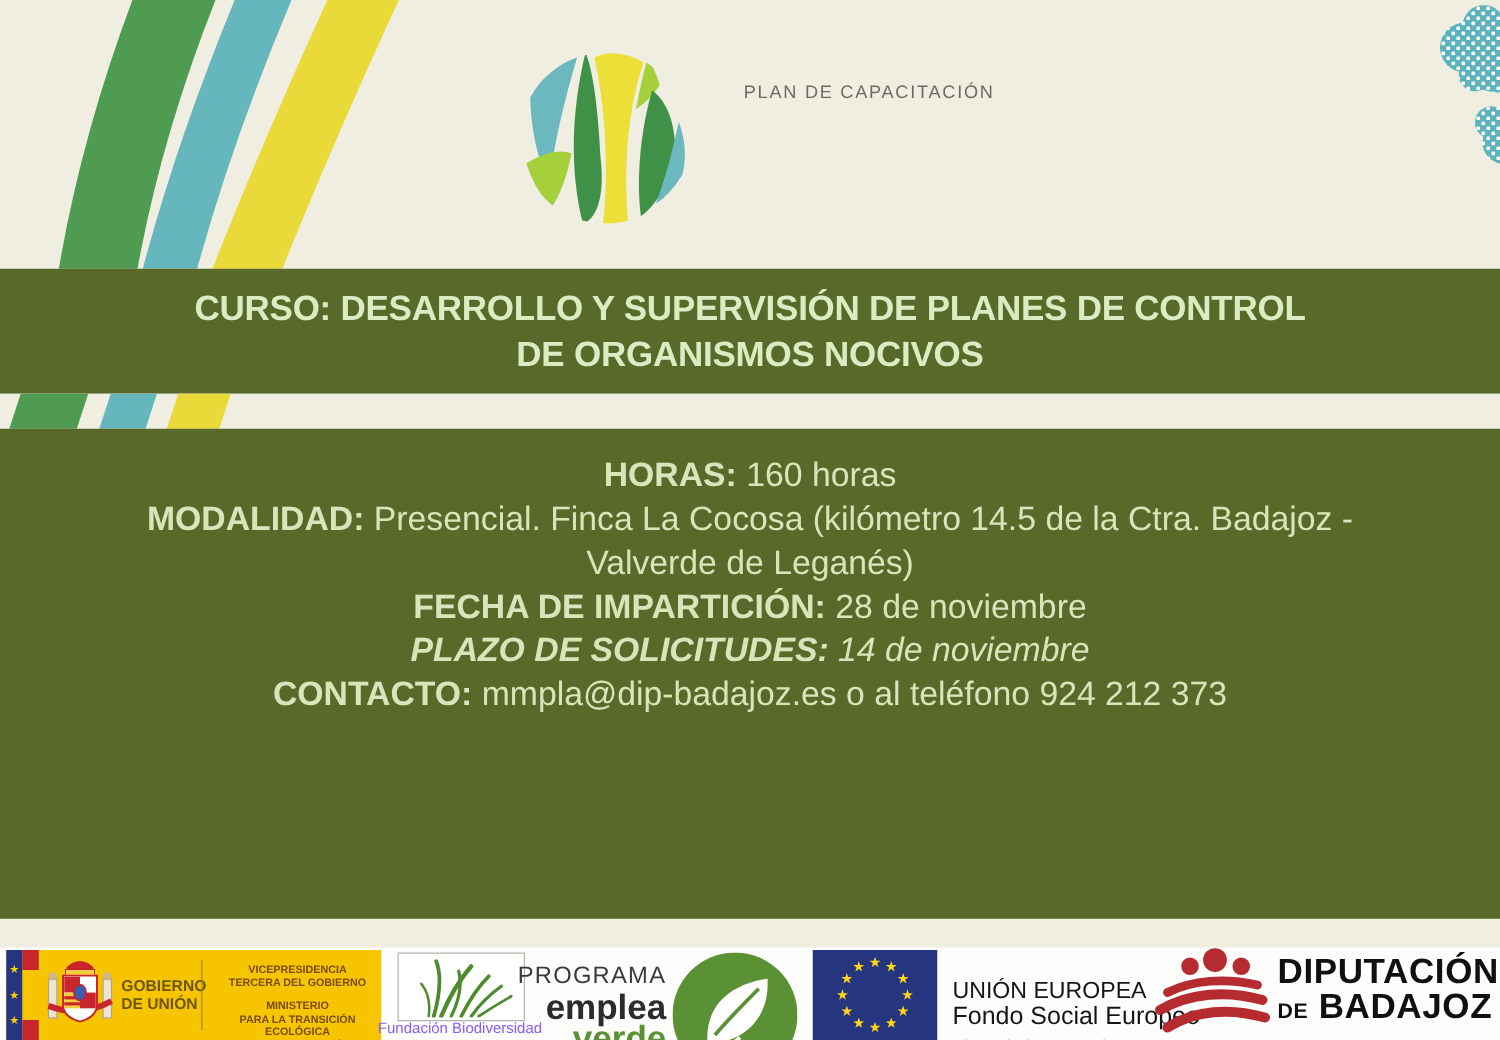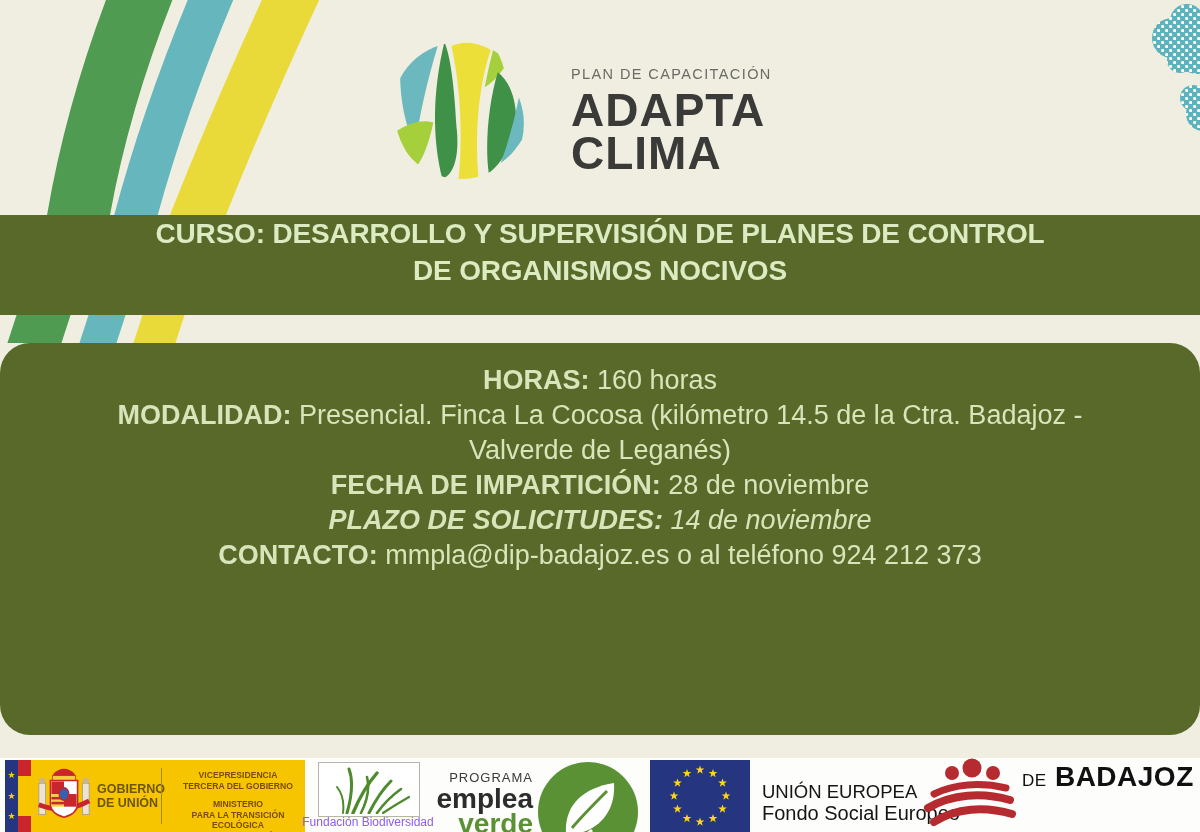--- a/index.html
+++ b/index.html
@@ -3,41 +3,41 @@
 <meta charset="utf-8">
 <style>
   html,body{margin:0;padding:0;background:#cfcfc6;}
   .poster{
     position:relative;width:1200px;height:832px;overflow:hidden;
     background:#f0eee0;font-family:"Liberation Sans",sans-serif;
     -webkit-font-smoothing:antialiased;
   }
   
   .stripes{position:absolute;left:0;top:0;}
-  .brand{position:absolute;left:392px;top:42px;display:flex;}
+  .brand{position:absolute;left:416px;top:42px;display:flex;}
   .brand-mark{width:137px;height:137px;}
   .brand-text{margin-left:42px;padding-top:24px;}
   .plan-label{font-size:14.5px;letter-spacing:1.4px;color:#6b6b66;font-weight:400;margin-bottom:7px;}
   .brand-name{font-size:46px;font-weight:800;color:#3a3a38;line-height:43px;letter-spacing:1px;}
   .dot-blobs{position:absolute;right:0;top:0;}
   
   .title-banner{
     position:absolute;left:0;top:215px;width:1200px;height:100px;
-    background:#58692a;display:flex;flex-direction:column;
+    background:#58692a;display:flex;flex-direction:column;justify-content:center;
     align-items:center;text-align:center;
   }
   .title-banner .t-line{color:#dcebc2;font-weight:700;font-size:28px;line-height:37px;letter-spacing:-0.2px;}
   
   .gap-strip{position:absolute;left:0;top:315px;width:1200px;height:28px;background:#f0eee0;}
   .gap-seg{position:absolute;top:0;height:28px;transform:skewX(-18deg);}
   .gap-seg.g1{left:12px;width:54px;background:#4f9b52;}
   .gap-seg.g2{left:84px;width:37px;background:#66b6bd;}
   .gap-seg.g3{left:138px;width:42px;background:#e9da39;}
   
-  .main-section{position:absolute;left:0;top:343px;width:1200px;height:392px;background:#58692a;border-radius:30px;}
+  .main-section{position:absolute;left:0;top:343px;width:1200px;height:392px;background:#58692a;}
   .details{width:1050px;margin:0 auto;padding-top:20px;text-align:center;color:#d8e5ba;font-size:27px;line-height:35px;}
   .details p{margin:0;}
   .details .lbl{font-weight:700;}
   .d-horas{margin-bottom:30px;}
   .d-modalidad{margin-bottom:20px;}
   .d-fecha{margin-bottom:22px;}
   .d-plazo{margin-bottom:33px;font-style:italic;}
   
   .footer-white{position:absolute;left:0;top:758px;width:1200px;height:74px;background:#fdfdfc;}
   
@@ -51,36 +51,36 @@
   .gob-arms{position:absolute;left:31px;top:4px;}
   .gob-name{position:absolute;left:92px;top:22px;font-size:12.5px;font-weight:700;color:#6e5600;line-height:14px;}
   .gob-div{position:absolute;left:156px;top:8px;width:1px;height:56px;background:#a08a30;}
   .gob-right{position:absolute;left:166px;top:10px;font-size:8.6px;font-weight:700;color:#7a4a10;line-height:10.5px;}
   .gob-right .grp{margin-bottom:8px;text-align:center;}
   
   .fb-box{position:absolute;left:318px;top:762px;width:100px;height:53px;background:#fff;border:1px solid #b5b5ab;}
   .fb-label{position:absolute;left:302px;top:815px;width:132px;text-align:center;font-size:12px;color:#8b5cf6;}
   
   .ev-text{position:absolute;left:413px;top:770px;width:120px;text-align:right;}
-  .ev-programa{font-size:13px;letter-spacing:1px;color:#3a3a3a;margin-bottom:2px;}
+  .ev-programa{font-size:19px;letter-spacing:1px;color:#3a3a3a;margin-bottom:2px;}
   .ev-emplea{font-size:28px;font-weight:700;color:#2c2c2c;line-height:24px;}
   .ev-verde{font-size:28px;font-weight:700;color:#5a9134;line-height:26px;}
   .ev-circle{position:absolute;left:538px;top:762px;}
   
   .eu-flag{position:absolute;left:650px;top:760px;}
   .eu-text{position:absolute;left:762px;top:781px;color:#151515;}
   .eu-l1{font-size:18.5px;line-height:22px;}
   .eu-l2{font-size:20px;line-height:21px;}
   .eu-tag{font-size:12.5px;font-style:italic;color:#3c3c3c;margin-top:6px;}
   
   .dip-emblem{position:absolute;left:918px;top:758px;}
   .dip-text{position:absolute;left:1022px;top:763px;color:#101010;}
   .dip-l1{font-size:28px;font-weight:800;line-height:28px;letter-spacing:0.5px;}
   .dip-l2{font-size:28px;font-weight:800;line-height:27px;letter-spacing:0.5px;}
-  .dip-l2 .de{font-size:17px;font-weight:400;}
+  .dip-l2 .de{font-size:17px;font-weight:700;}
 </style>
 </head>
 <body>
 
 <div class="poster">
 
   <svg class="stripes" width="360" height="215" viewBox="0 0 360 215">
     <path d="M149,-25 Q96,105 76,230" stroke="#4f9b52" stroke-width="62" fill="none"></path>
     <path d="M221,-25 Q163,110 132,230" stroke="#66b6bd" stroke-width="42" fill="none"></path>
     <path d="M302,-25 Q237,115 192,230" stroke="#e9da39" stroke-width="52" fill="none"></path>
@@ -98,24 +98,20 @@
         <path d="M5,88 Q26,75 41,80 Q35,109 25,123 Q11,108 5,88 Z" fill="#a5cf3b"></path>
         <path d="M52,0 C40,50 40,96 50,136 C63,131 67,110 64,84 C62,44 58,14 52,0 Z" fill="#3f9147"></path>
         <path d="M59,4 C69,48 70,100 66,136 L86,136 C82,96 85,46 98,8 C85,-1 69,-1 59,4 Z" fill="#ecdf37"></path>
         <path d="M101,5 Q96,24 92,45 Q103,38 111,26 Q107,12 101,5 Z" fill="#a5cf3b"></path>
         <path d="M105,30 C96,60 92,100 96,130 C111,119 123,96 123,70 C121,50 115,38 105,30 Z" fill="#3f9147"></path>
         <path d="M126,55 Q134,76 129,97 Q119,113 108,120 Q119,90 126,55 Z" fill="#6cb8bf"></path>
       </g>
     </svg>
     <div class="brand-text">
       <div class="plan-label">PLAN DE CAPACITACIÓN</div>
-      <div class="brand-name">
-        <span>ADAPTA</span><br>
-        <span>CLIMA</span>
-      </div>
     </div>
   </div>
 
   <svg class="dot-blobs" width="70" height="140" viewBox="1130 8 70 140">
     <defs>
       <pattern id="dots" width="8" height="8" patternUnits="userSpaceOnUse">
         <rect width="8" height="8" fill="#5cb3bf"></rect>
         <rect x="1.1" y="1.1" width="3" height="3" rx="1" fill="#fcfbef"></rect>
         <rect x="5.1" y="5.1" width="3" height="3" rx="1" fill="#fcfbef"></rect>
       </pattern>
@@ -261,19 +257,20 @@
       <circle cx="54" cy="10" r="9.5"></circle>
       <circle cx="75" cy="15" r="7"></circle>
     </g>
     <g stroke="#b52b2f" fill="none" stroke-linecap="round">
       <path d="M16,36 C36,26 62,24 88,30" stroke-width="7"></path>
       <path d="M10,50 C34,36 64,34 92,42" stroke-width="8"></path>
       <path d="M16,64 C38,50 66,48 94,56" stroke-width="8"></path>
     </g>
   </svg>
   <div class="dip-text">
+    <div class="dip-l1">DIPUTACIÓN</div>
     <div class="dip-l2">
       <span class="de">DE</span>
       <span>BADAJOZ</span>
     </div>
   </div>
 
 </div>
 
 </body></html>

